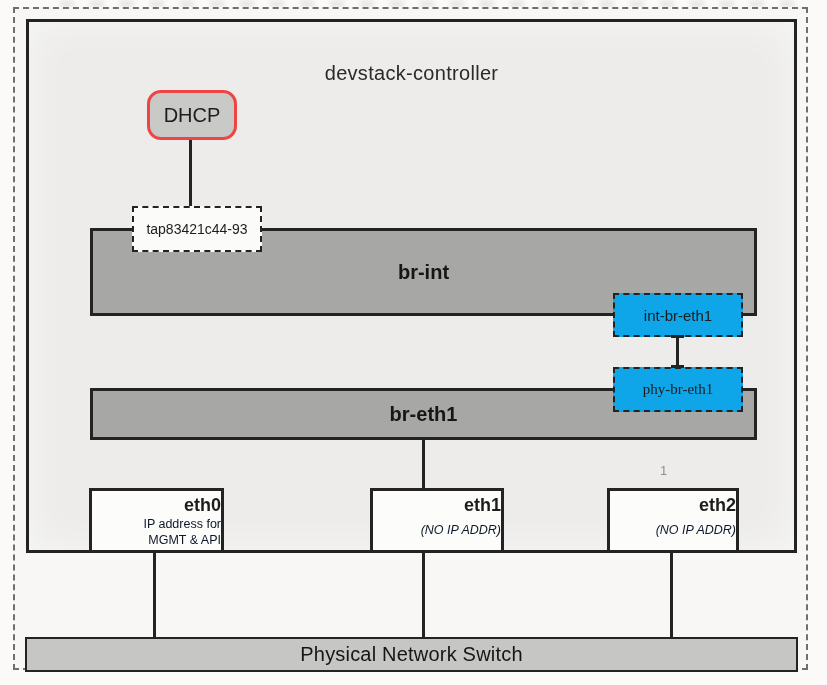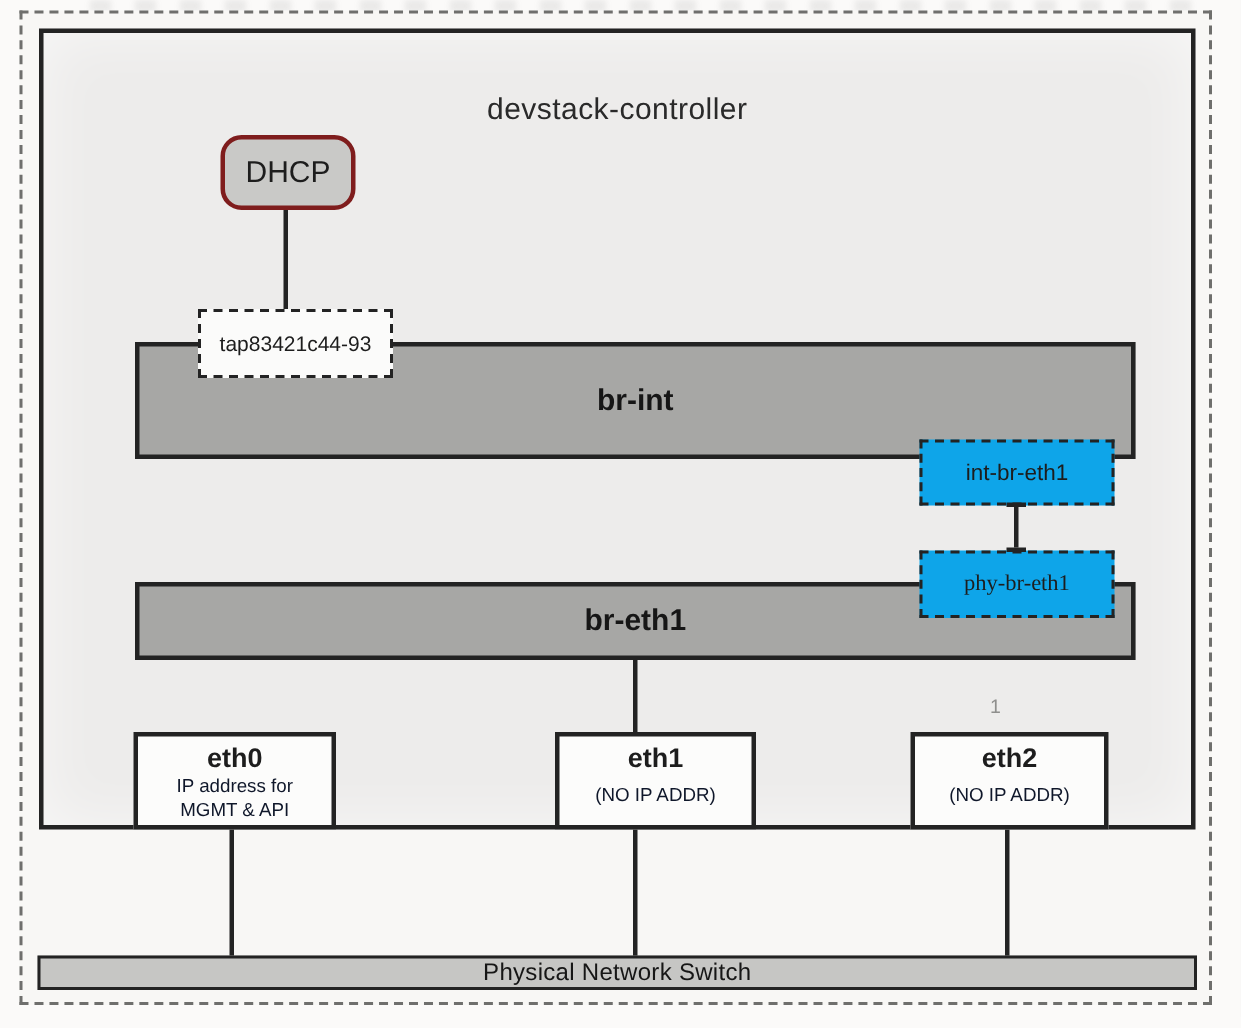--- a/index.html
+++ b/index.html
@@ -29,25 +29,25 @@
     left:26px;top:30px;width:771px;text-align:center;
     font-size:20px;letter-spacing:.3px;color:#2a2a2a;margin-top:32px;
   }
   .bar{
     background:#a7a7a5;border:3px solid #232323;
     display:flex;align-items:center;justify-content:center;
     color:#161616;font-size:20px;z-index:2;
   }
   .bar .bname{font-weight:bold;}
   .bar .bdesc{margin-left:6px;}
-  .bar-brint{left:90px;top:228px;width:667px;height:78px;}
+  .bar-brint{left:90px;top:228px;width:667px;height:88px;}
   .bar-breth1{left:90px;top:388px;width:667px;height:52px;flex-direction:column;}
   .dhcp{
     left:147px;top:90px;width:90px;height:50px;border-radius:14px;
-    background:#c9c9c7;border:3px solid #7f1d1d;z-index:3;
+    background:#c9c9c7;border:3px solid #ef4444;z-index:3;
     display:flex;align-items:center;justify-content:center;
     font-size:20px;color:#1d1d1d;text-align:right;
   }
   .vline{width:3px;background:#232323;z-index:1;}
   .line-dhcp-tap{left:189px;top:138px;height:70px;}
   .line-breth1-eth1{left:422px;top:438px;height:52px;}
   .line-eth0-sw{left:153px;top:551px;height:88px;}
   .line-eth1-sw{left:422px;top:551px;height:88px;}
   .line-eth2-sw{left:670px;top:551px;height:88px;}
   .dashbox{
@@ -65,36 +65,36 @@
   .patch-link{
     left:671px;top:335px;width:13px;height:33px;z-index:5;
     border-top:3px solid #232323;border-bottom:3px solid #232323;
   }
   .patch-link::before{
     content:"";position:absolute;left:5px;top:0;bottom:0;width:3px;background:#232323;
   }
   .nic{
     background:#fcfcfb;border:3px solid #232323;z-index:3;
     height:65px;top:488px;
-    display:flex;flex-direction:column;align-items:center;
+    display:flex;flex-direction:column;align-items:flex-end;
     color:#1d1d1d;text-align:center;
   }
   .nic .nic-name{font-size:18px;font-weight:bold;margin-top:5px;line-height:1.1;}
   .nic .nic-note{font-size:12.5px;color:#0f172a;line-height:1.3;}
   .nic .nic-note:empty{display:none;}
   .nic-eth0{left:89px;width:135px;}
   .nic-eth1{left:370px;width:134px;}
-  .nic-eth1 .nic-note,.nic-eth2 .nic-note{margin-top:6px;}
+  .nic-eth1 .nic-note,.nic-eth2 .nic-note{margin-top:6px;font-style:italic;}
   .nic-eth2{left:607px;width:132px;}
   .stray{left:660px;top:463px;font-size:13px;color:#8f8f8d;z-index:2;}
   .switch-bar{
-    left:25px;top:637px;width:773px;height:23px;
+    left:25px;top:637px;width:773px;height:35px;
     background:#c6c6c4;border:2.5px solid #232323;z-index:2;
     display:flex;align-items:center;justify-content:center;
-    font-size:16px;color:#161616;letter-spacing:.2px;
+    font-size:20px;color:#161616;letter-spacing:.2px;
   }
 </style>
 </head>
 <body>
 
 <div class="abs smudge"></div>
 
 <div class="abs outer-border"></div>
 
 <div class="abs inner-box"></div>

